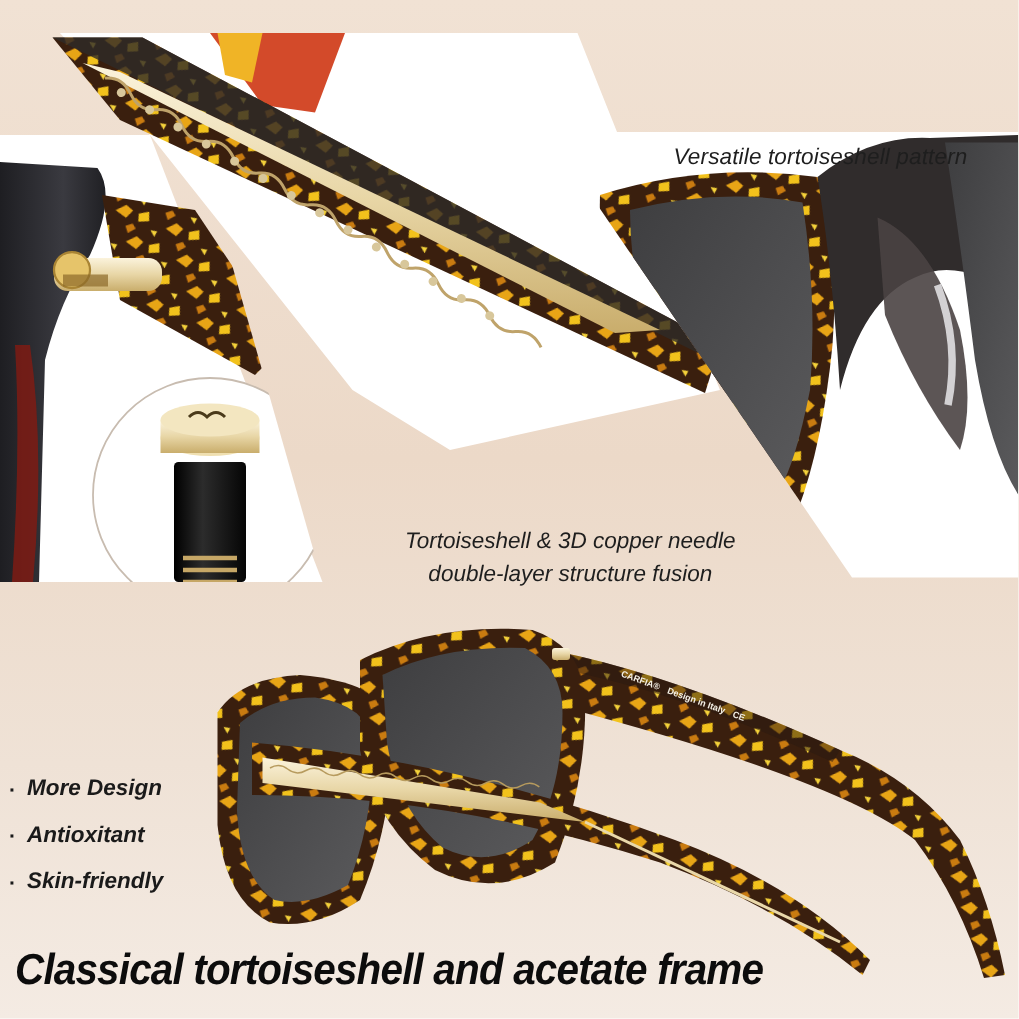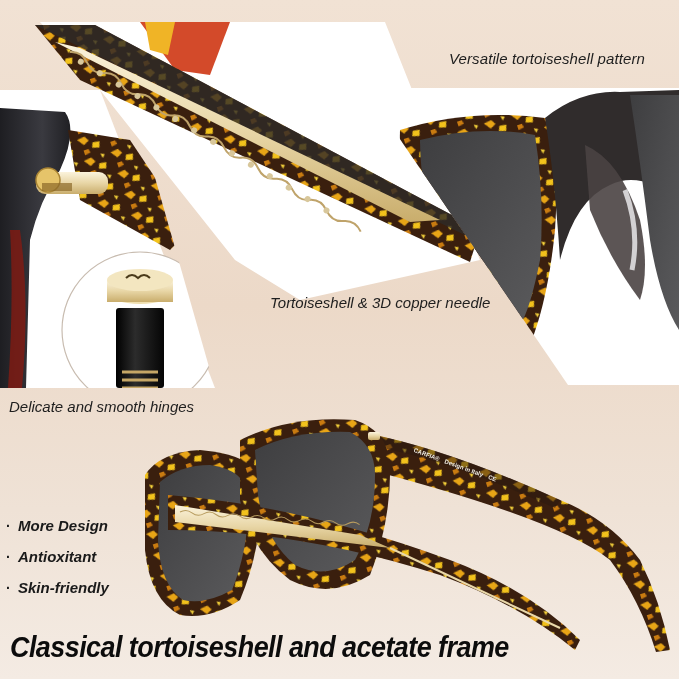--- a/index.html
+++ b/index.html
@@ -6,24 +6,24 @@
   body {
     width: 679px; height: 679px; overflow: hidden; position: relative;
     background: linear-gradient(180deg, #f1e2d4 0%, #ecd9c8 45%, #efe2d6 75%, #f4ebe3 100%);
     font-family: "Liberation Sans", sans-serif;
   }
   .stage { position: absolute; inset: 0; }
   svg.art { position: absolute; left: 0; top: 0; width: 679px; height: 679px; }
 
   .caption {
     position: absolute; font-style: italic; color: #1e1e1e;
-    font-family: "Liberation Sans", sans-serif; white-space: nowrap;
+    font-family: "Liberation Sans", sans-serif; white-space: nowrap; margin-top: 46px;
   }
   .cap-top { left: 449px; top: 50px; font-size: 15px; letter-spacing: 0.1px; }
-  .cap-mid { left: 270px; top: 292px; font-size: 15px; line-height: 22px; text-align: center; }
+  .cap-mid { left: 270px; top: 304px; font-size: 15px; line-height: 22px; text-align: center; }
   .cap-hinge { left: 9px; top: 398px; font-size: 15px; }
 
   .features { position: absolute; left: 6px; top: 510px; margin: 0; padding: 0; list-style: none; }
   .features li {
     display: flex; align-items: center; height: 31px;
     font-style: italic; font-weight: bold; font-size: 15px; color: #1a1a1a;
   }
   .features .dot { width: 12px; font-style: normal; font-weight: bold; font-size: 14px; }
 
   .headline {
@@ -164,23 +164,23 @@
   <div style="position:absolute; left:415px; top:447px; transform:rotate(20deg); transform-origin:left top; font-size:6px; color:#f4f0e6; font-weight:bold; white-space:nowrap;">
     <span>CARFIA®</span>
     <span style="margin-left:4px;">Design in Italy</span>
     <span style="margin-left:4px;">CE</span>
   </div>
 
   <div class="caption cap-top">Versatile tortoiseshell pattern</div>
 
   <div class="caption cap-mid">
     <div>Tortoiseshell &amp; 3D copper needle</div>
+    <div>double-layer structure fusion</div>
   </div>
 
-  <div class="caption cap-hinge">Delicate and smooth hinges</div>
 
   <ul class="features">
     <li>
       <span class="dot">·</span>
       <span>More Design</span>
     </li>
     <li>
       <span class="dot">·</span>
       <span>Antioxitant</span>
     </li>

